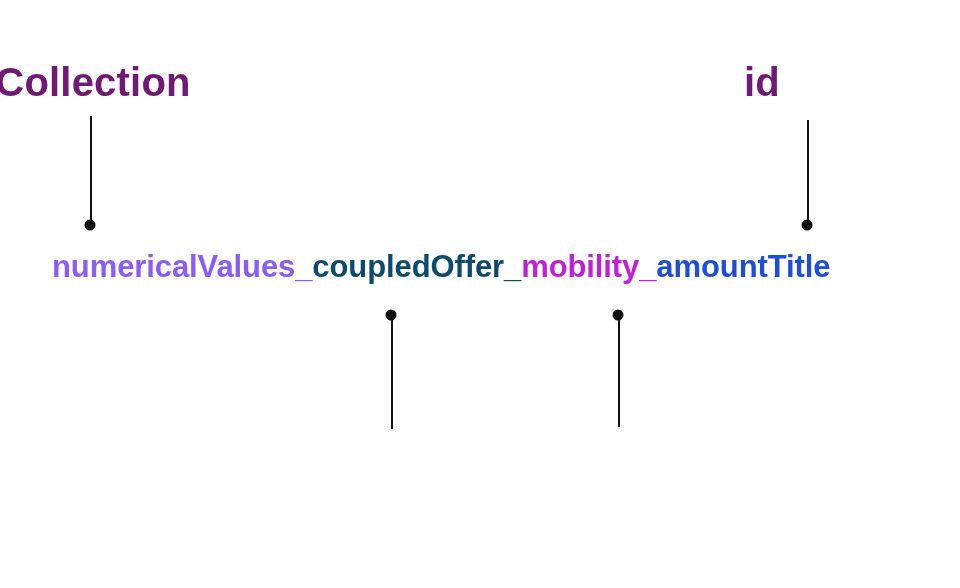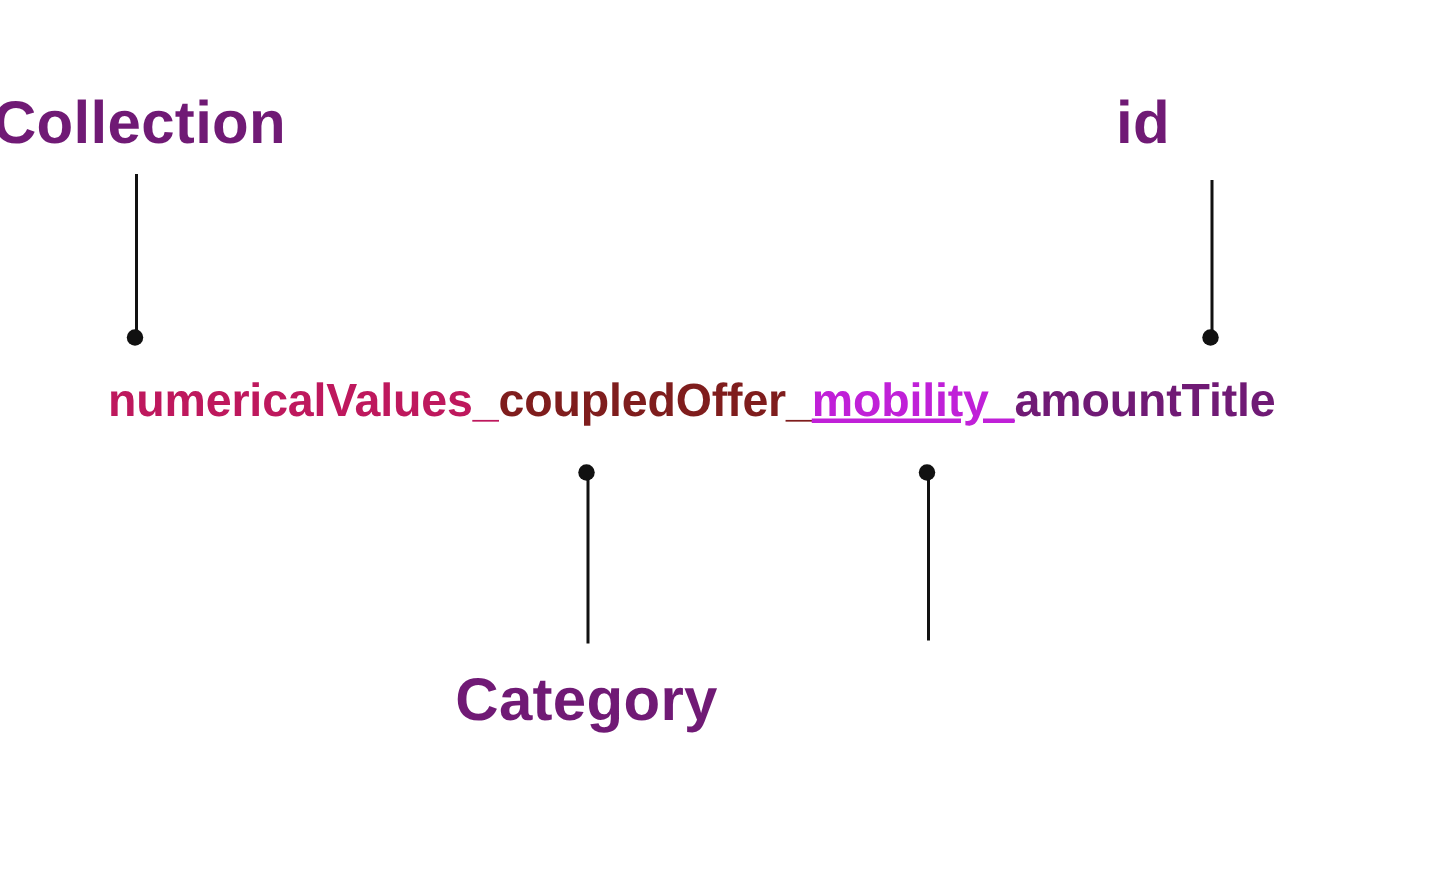--- a/index.html
+++ b/index.html
@@ -53,30 +53,29 @@
 </style>
 </head>
 <body>
 
 <div id="canvas">
 
   <div class="label" style="left:93px; top:60px;">Collection</div>
 
   <div class="label" style="left:762px; top:60px;">id</div>
 
-  <div class="label" style="left:391px; top:445px;">Category</div>
 
 
   <div class="connector" style="left:90px; top:116px; height:106px;"></div>
   <div class="connector" style="left:807px; top:120px; height:102px;"></div>
   <div class="connector" style="left:391px; top:318px; height:111px;"></div>
   <div class="connector" style="left:618px; top:318px; height:109px;"></div>
 
   <div class="dot" style="left:90px; top:225px;"></div>
   <div class="dot" style="left:807px; top:225px;"></div>
   <div class="dot" style="left:391px; top:315px;"></div>
   <div class="dot" style="left:618px; top:315px;"></div>
 
   <div class="identifier">
-    <span style="color:#be185d;margin-left:20px;">numericalValues_</span><span style="color:#7f1d1d;">coupledOffer_</span><span style="color:#C020D8;text-decoration:underline;">mobility_</span><span style="color:#701a75;margin-top:23px;">amountTitle</span>
+    <span style="color:#8b5cf6;">numericalValues_</span><span style="color:#0c4a6e;">coupledOffer_</span><span style="color:#C020D8;">mobility_</span><span style="color:#1d4ed8;margin-top:23px;">amountTitle</span>
   </div>
 
 </div>
 
 </body></html>

